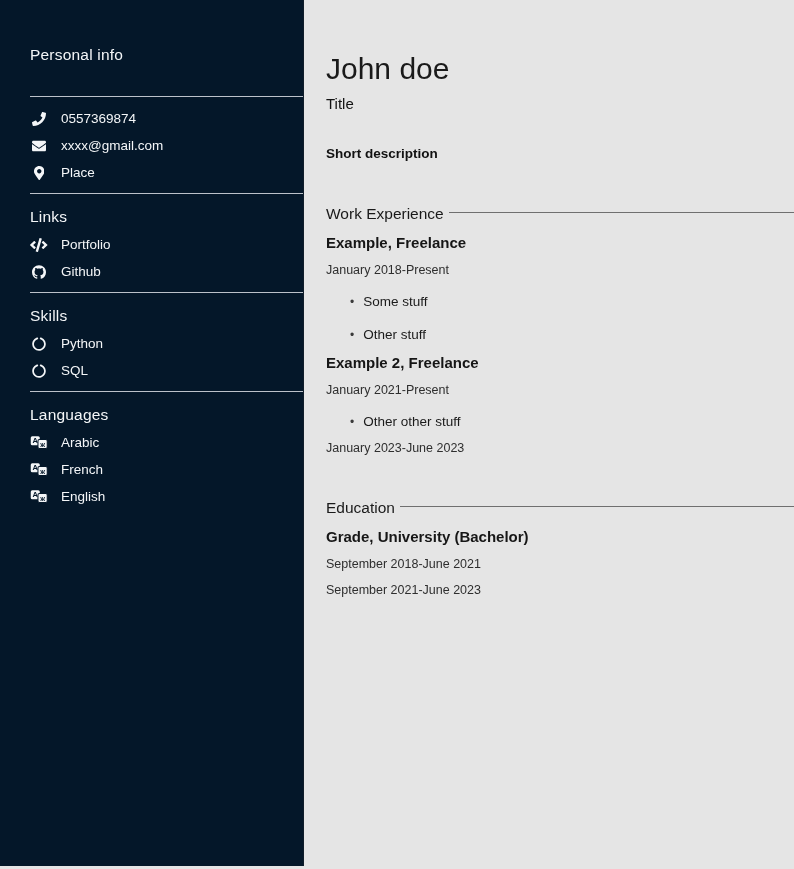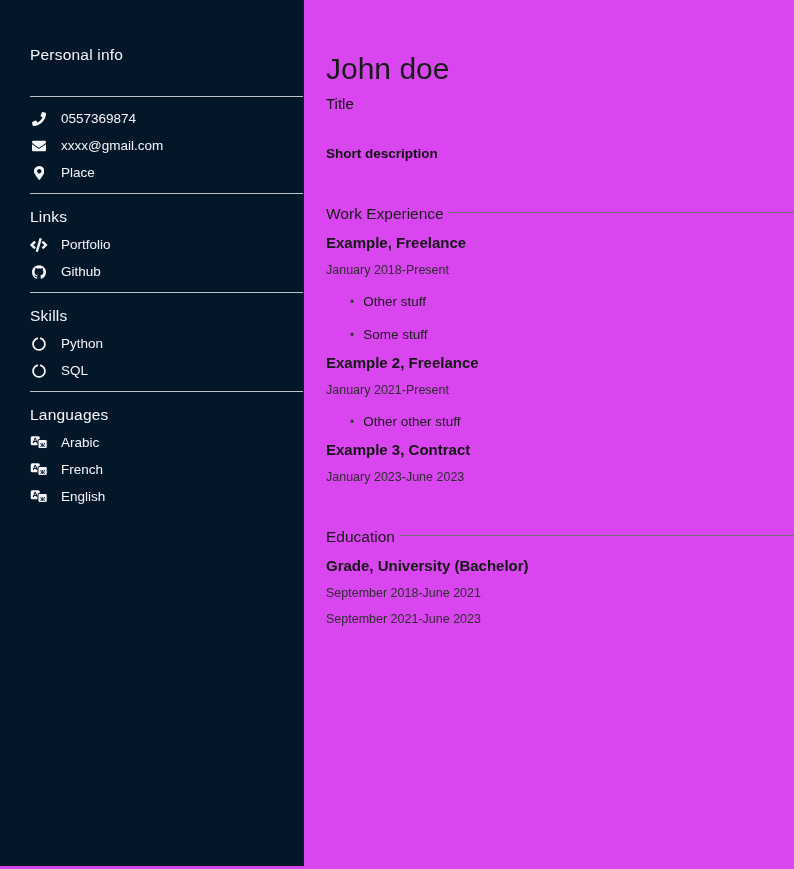--- a/index.html
+++ b/index.html
@@ -7,21 +7,21 @@
     --sidebar-text:#f4f6f8;
     --divider:#dde1e6;
     --rule:#6f6f6f;
     --text:#121212;
     --muted:#2e2e2e;
   }
   html,body{margin:0;padding:0;background:#ffffff;}
   .page{
     position:relative;
     width:794px;height:869px;
-    background:#d946ef;
+    background:#e5e5e5;
     font-family:"Liberation Sans",sans-serif;
     color:var(--text);
     overflow:hidden;
   }
   
   .sidebar{
     position:absolute;left:0;top:0;
     width:304px;height:866px;
     background:var(--sidebar-bg);
     color:var(--sidebar-text);
@@ -198,29 +198,28 @@
     <div class="person-title">Title</div>
     <div class="short-desc">Short description</div>
     <div>
         <div class="section-head">
           <span class="section-title">Work Experience</span>
           <span class="section-rule"></span>
         </div>
         <div class="entry-title">Example, Freelance</div>
         <div class="entry-date">January 2018-Present</div>
         <ul class="bullets">
+          <li>Some stuff</li>
           <li>Other stuff</li>
-          <li>Some stuff</li>
         </ul>
         <div class="entry-title">Example 2, Freelance</div>
         <div class="entry-date">January 2021-Present</div>
         <ul class="bullets">
           <li>Other other stuff</li>
         </ul>
-        <div class="entry-title">Example 3, Contract</div>
         <div class="entry-date">January 2023-June 2023</div>
         <div class="section-head">
           <span class="section-title">Education</span>
           <span class="section-rule"></span>
         </div>
         <div class="entry-title">Grade, University (Bachelor)</div>
         <div class="entry-date">September 2018-June 2021</div>
         <div class="entry-date">September 2021-June 2023</div>
       </div>
   </main>

